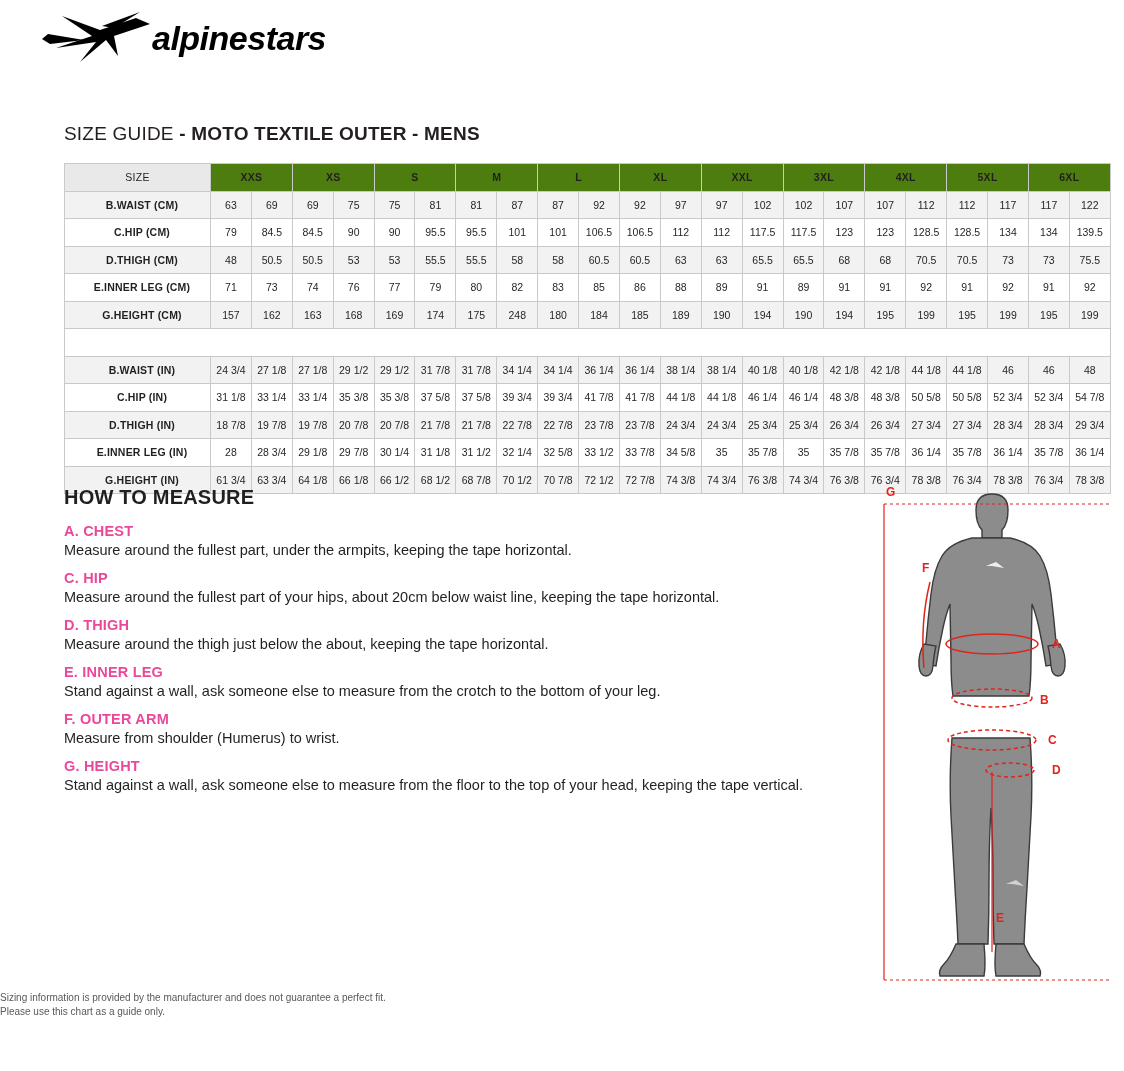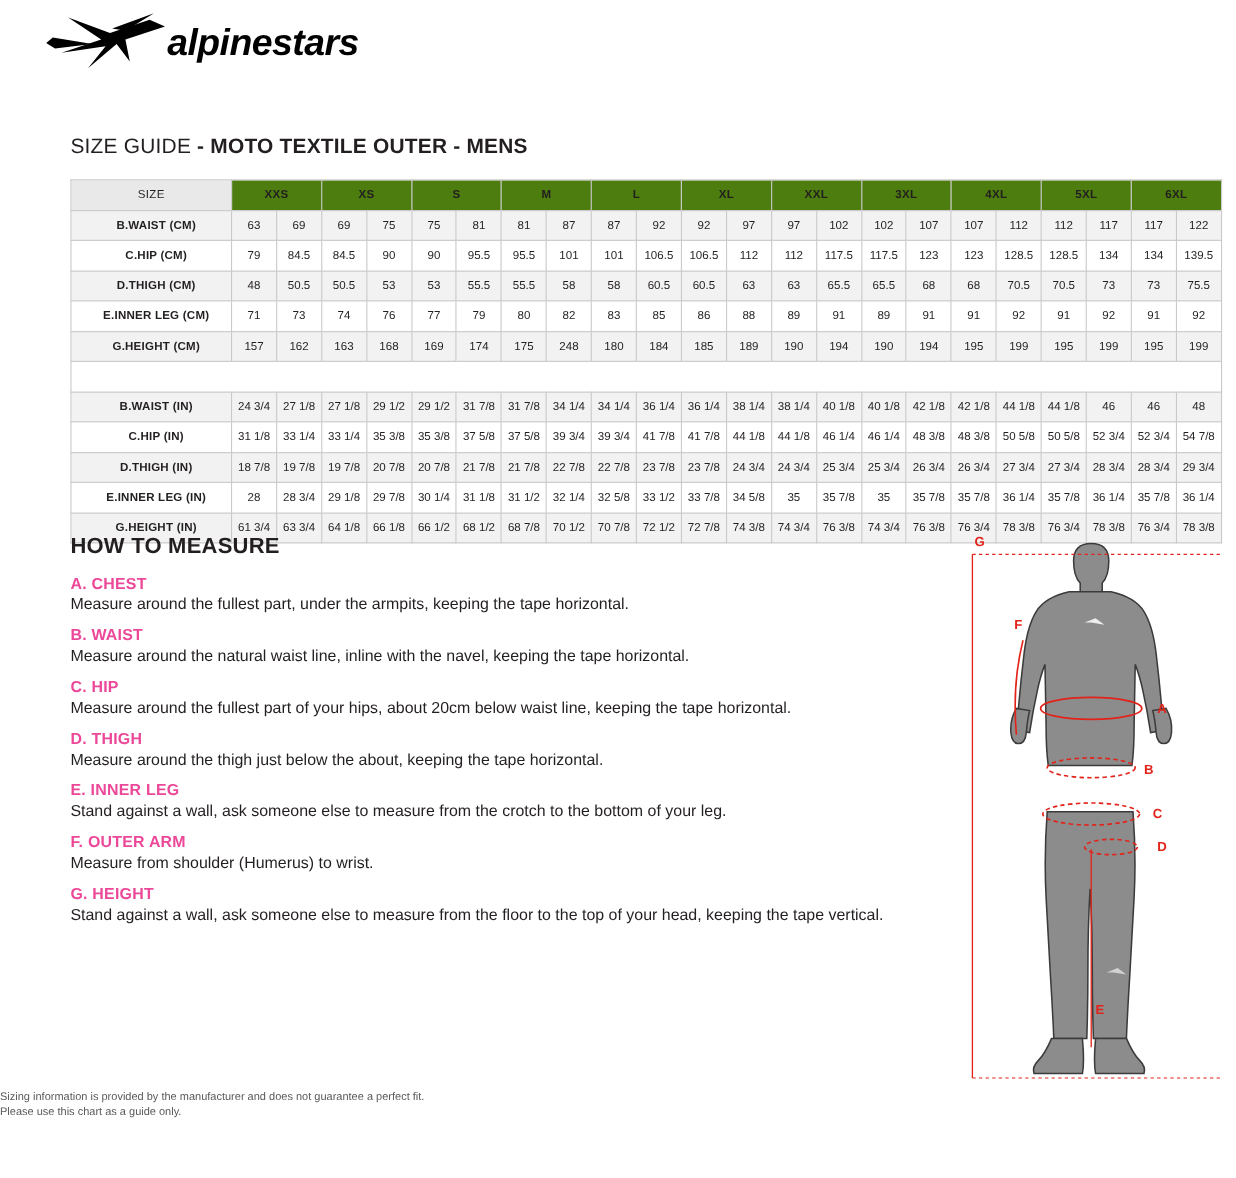--- a/index.html
+++ b/index.html
@@ -436,24 +436,20 @@
 </div>
 
 <div class="howto">
   <h2>HOW TO MEASURE</h2>
   <div id="howto-items">
       <div class="item">
         <div class="hd">A. CHEST</div>
         <div class="bd">Measure around the fullest part, under the armpits, keeping the tape horizontal.</div>
       </div>
       <div class="item">
-        <div class="hd">B. WAIST</div>
-        <div class="bd">Measure around the natural waist line, inline with the navel, keeping the tape horizontal.</div>
-      </div>
-      <div class="item">
         <div class="hd">C. HIP</div>
         <div class="bd">Measure around the fullest part of your hips, about 20cm below waist line, keeping the tape horizontal.</div>
       </div>
       <div class="item">
         <div class="hd">D. THIGH</div>
         <div class="bd">Measure around the thigh just below the about, keeping the tape horizontal.</div>
       </div>
       <div class="item">
         <div class="hd">E. INNER LEG</div>
         <div class="bd">Stand against a wall, ask someone else to measure from the crotch to the bottom of your leg.</div>

